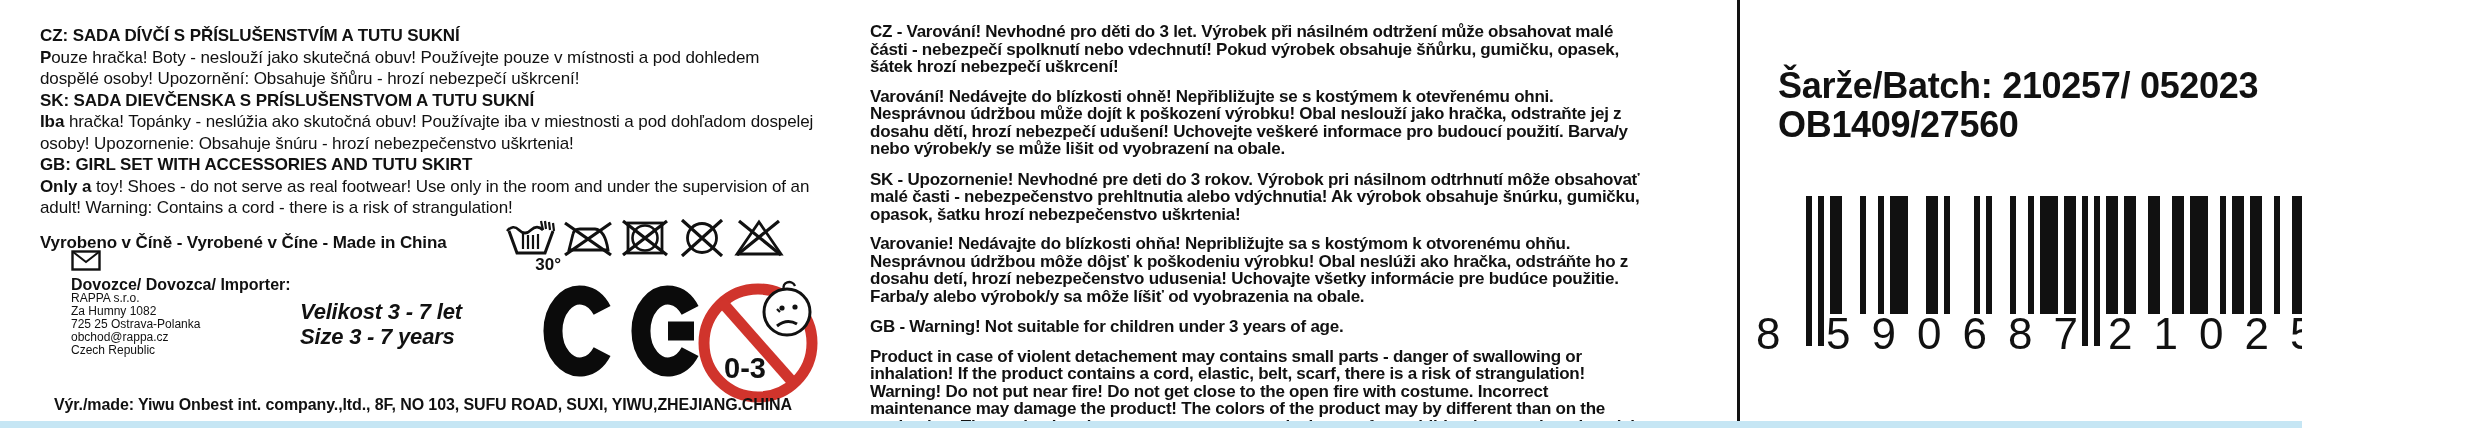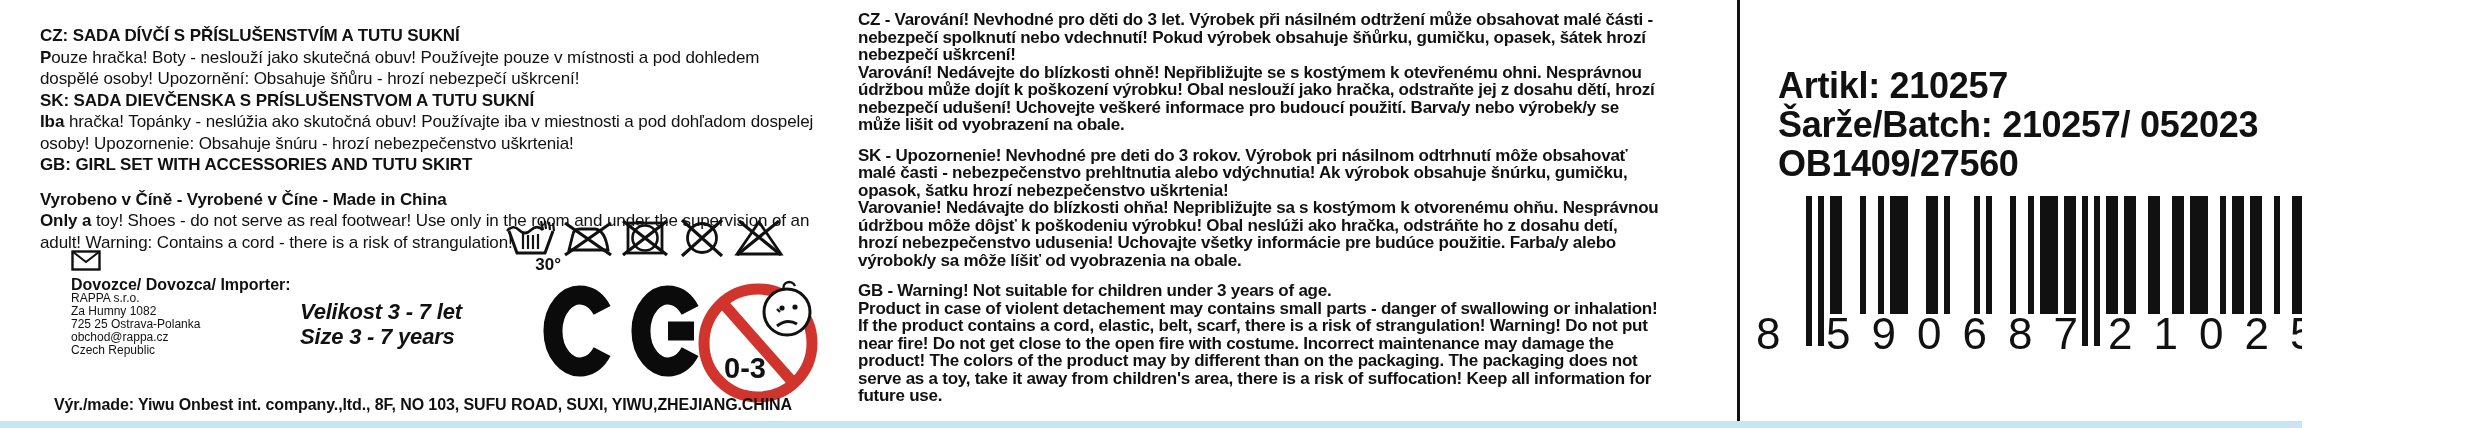--- a/index.html
+++ b/index.html
@@ -22,21 +22,21 @@
   
   #ce-mark{position:absolute;left:548px;top:281px;display:flex;gap:24px;}
   #ce-mark svg{overflow:visible;display:block;}
   
   #age-sign{position:absolute;left:698px;top:275px;}
   #age-sign svg{overflow:visible;display:block;}
   
   #mfr-line{position:absolute;left:54px;top:396px;font-weight:bold;font-size:16px;letter-spacing:-0.1px;text-align:right;}
   
   #mid-col{position:absolute;left:858px;top:11px;width:802px;font-weight:bold;font-size:17px;line-height:17.5px;letter-spacing:-0.25px;}
-  #mid-col p{margin:0;}
+  #mid-col p{margin:12px;}
   #mid-col .lang-gap{margin-top:13px;}
   
   #divider{position:absolute;left:1737px;top:0;width:3px;height:428px;background:#111;}
   
   #right-col{position:absolute;left:1778px;top:66px;font-weight:bold;font-size:36px;line-height:39px;letter-spacing:-0.3px;}
   
   #barcode{position:absolute;left:1806px;top:196px;width:570px;height:150px;}
   #barcode .bar{position:absolute;top:0;background:#111;}
   #bc-digits{position:absolute;left:1806px;top:309px;width:570px;height:50px;font-size:44px;color:#111;}
   #bc-digits .d8{position:absolute;left:-50px;top:0;}
@@ -49,22 +49,22 @@
 <body>
 
 <div id="label">
 
   <div id="left-col">
     <div class="ttl">CZ: SADA DÍVČÍ S PŘÍSLUŠENSTVÍM A TUTU SUKNÍ</div>
     <div><b>P</b><span>ouze hračka! Boty - neslouží jako skutečná obuv! Používejte pouze v místnosti a pod dohledem dospělé osoby! Upozornění: Obsahuje šňůru - hrozí nebezpečí uškrcení!</span></div>
     <div class="ttl">SK: SADA DIEVČENSKA S PRÍSLUŠENSTVOM A TUTU SUKNÍ</div>
     <div><b>Iba</b><span> hračka! Topánky - neslúžia ako skutočná obuv! Používajte iba v miestnosti a pod dohľadom dospelej osoby! Upozornenie: Obsahuje šnúru - hrozí nebezpečenstvo uškrtenia!</span></div>
     <div class="ttl">GB: GIRL SET WITH ACCESSORIES AND TUTU SKIRT</div>
+    <div><b>Only a</b><span> toy! Shoes - do not serve as real footwear! Use only in the room and under the supervision of an adult! Warning: Contains a cord - there is a risk of strangulation!</span></div>
     <div id="made-in">Vyrobeno v Číně - Vyrobené v Číne - Made in China</div>
-    <div><b>Only a</b><span> toy! Shoes - do not serve as real footwear! Use only in the room and under the supervision of an adult! Warning: Contains a cord - there is a risk of strangulation!</span></div>
   </div>
 
   <div id="importer">
     <span class="env">
       <svg width="30" height="21" viewBox="0 0 30 21">
         <rect x="1.5" y="1.5" width="27" height="18" fill="none" stroke="#111" stroke-width="2.4"></rect>
         <path d="M1.5,1.5 L15,12 L28.5,1.5" fill="none" stroke="#111" stroke-width="2"></path>
       </svg>
     </span>
     <div class="head">Dovozce/ Dovozca/ Importer:</div>
@@ -148,21 +148,20 @@
     <p>Varování! Nedávejte do blízkosti ohně! Nepřibližujte se s kostýmem k otevřenému ohni. Nesprávnou údržbou může dojít k poškození výrobku! Obal neslouží jako hračka, odstraňte jej z dosahu dětí, hrozí nebezpečí udušení! Uchovejte veškeré informace pro budoucí použití. Barva/y nebo výrobek/y se může lišit od vyobrazení na obale.</p>
     <p class="lang-gap">SK - Upozornenie! Nevhodné pre deti do 3 rokov. Výrobok pri násilnom odtrhnutí môže obsahovať malé časti - nebezpečenstvo prehltnutia alebo vdýchnutia! Ak výrobok obsahuje šnúrku, gumičku, opasok, šatku hrozí nebezpečenstvo uškrtenia!</p>
     <p>Varovanie! Nedávajte do blízkosti ohňa! Nepribližujte sa s kostýmom k otvorenému ohňu. Nesprávnou údržbou môže dôjsť k poškodeniu výrobku! Obal neslúži ako hračka, odstráňte ho z dosahu detí, hrozí nebezpečenstvo udusenia! Uchovajte všetky informácie pre budúce použitie. Farba/y alebo výrobok/y sa môže líšiť od vyobrazenia na obale.</p>
     <p class="lang-gap">GB - Warning! Not suitable for children under 3 years of age.</p>
     <p>Product in case of violent detachement may contains small parts - danger of swallowing or inhalation! If the product contains a cord, elastic, belt, scarf, there is a risk of strangulation! Warning! Do not put near fire! Do not get close to the open fire with costume. Incorrect maintenance may damage the product! The colors of the product may by different than on the packaging. The packaging does not serve as a toy, take it away from children's area, there is a risk of suffocation! Keep all information for future use.</p>
   </div>
 
   <div id="divider"></div>
 
   <div id="right-col">
-    <div>Artikl: 210257</div>
     <div>Šarže/Batch: 210257/ 052023</div>
     <div>OB1409/27560</div>
   </div>
 
   <div id="barcode">
       <div class="bar" style="left: 0px; width: 6px; height: 150px;"></div>
       <div class="bar" style="left: 12px; width: 6px; height: 150px;"></div>
       <div class="bar" style="left: 24px; width: 12px; height: 118px;"></div>
       <div class="bar" style="left: 54px; width: 6px; height: 118px;"></div>
       <div class="bar" style="left: 72px; width: 6px; height: 118px;"></div>

